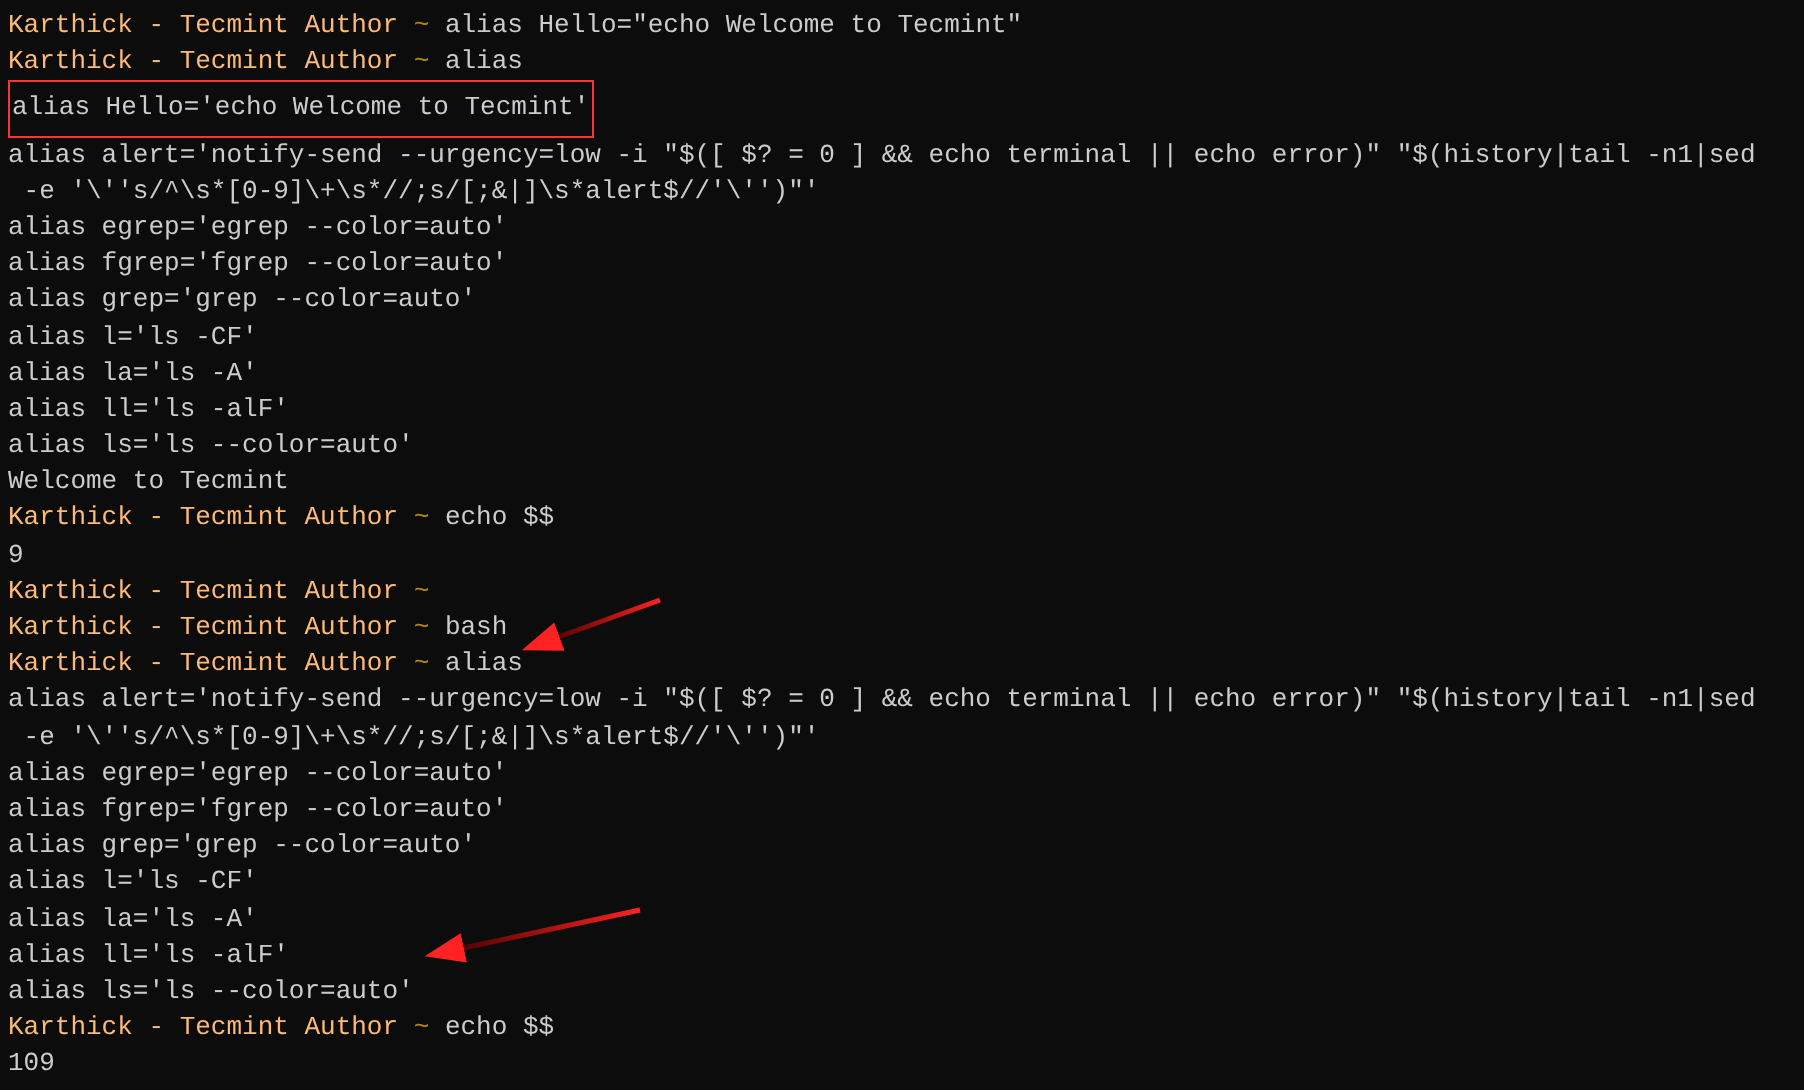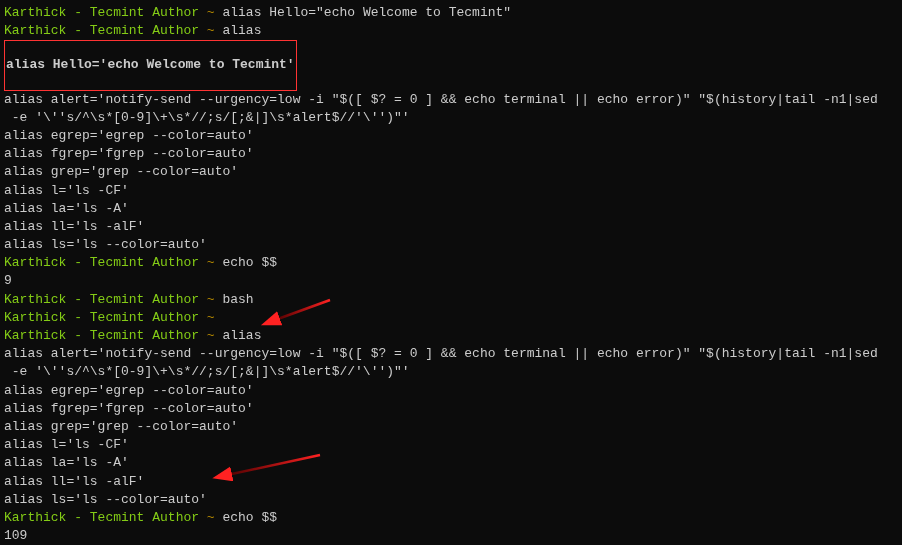--- a/index.html
+++ b/index.html
@@ -9,29 +9,28 @@
     font-size: 13px;
     line-height: 1.4;
     color: #cccccc;
     padding: 4px;
     width: 902px;
     height: 545px;
     overflow: hidden;
     position: relative;
   }
   .line { white-space: pre; }
-  .prompt { color: #84cc16; }
+  .prompt { color: #fdba74; }
   .tilde { color: #b58900; }
   .cmd { color: #cccccc; }
   .output { color: #cccccc; }
   .highlight-box {
     border: 1px solid #ff3333;
     display: inline-block;
-    padding: 15px 1px;
-    font-weight: bold;
+    padding: 4px 1px;
   }
   .arrow {
     position: absolute;
     pointer-events: none;
   }
 </style>
 </head>
 <body>
 
 <div id="terminal">
@@ -40,24 +39,25 @@
     <div class="line"><span class="highlight-box output">alias Hello='echo Welcome to Tecmint'</span></div>
     <div class="line"><span class="output">alias alert='notify-send --urgency=low -i "$([ $? = 0 ] &amp;&amp; echo terminal || echo error)" "$(history|tail -n1|sed</span></div>
     <div class="line"><span class="output"> -e '\''s/^\s*[0-9]\+\s*//;s/[;&amp;|]\s*alert$//'\'')"'</span></div>
     <div class="line"><span class="output">alias egrep='egrep --color=auto'</span></div>
     <div class="line"><span class="output">alias fgrep='fgrep --color=auto'</span></div>
     <div class="line"><span class="output">alias grep='grep --color=auto'</span></div>
     <div class="line"><span class="output">alias l='ls -CF'</span></div>
     <div class="line"><span class="output">alias la='ls -A'</span></div>
     <div class="line"><span class="output">alias ll='ls -alF'</span></div>
     <div class="line"><span class="output">alias ls='ls --color=auto'</span></div>
+    <div class="line"><span class="output">Welcome to Tecmint</span></div>
     <div class="line"><span class="prompt">Karthick - Tecmint Author </span><span class="tilde">~ </span><span class="cmd">echo $$</span></div>
     <div class="line"><span class="output">9</span></div>
+    <div class="line"><span class="prompt">Karthick - Tecmint Author </span><span class="tilde">~ </span><span class="cmd"></span></div>
     <div class="line"><span class="prompt">Karthick - Tecmint Author </span><span class="tilde">~ </span><span class="cmd">bash</span></div>
-    <div class="line"><span class="prompt">Karthick - Tecmint Author </span><span class="tilde">~ </span><span class="cmd"></span></div>
     <div class="line"><span class="prompt">Karthick - Tecmint Author </span><span class="tilde">~ </span><span class="cmd">alias</span></div>
     <div class="line"><span class="output">alias alert='notify-send --urgency=low -i "$([ $? = 0 ] &amp;&amp; echo terminal || echo error)" "$(history|tail -n1|sed</span></div>
     <div class="line"><span class="output"> -e '\''s/^\s*[0-9]\+\s*//;s/[;&amp;|]\s*alert$//'\'')"'</span></div>
     <div class="line"><span class="output">alias egrep='egrep --color=auto'</span></div>
     <div class="line"><span class="output">alias fgrep='fgrep --color=auto'</span></div>
     <div class="line"><span class="output">alias grep='grep --color=auto'</span></div>
     <div class="line"><span class="output">alias l='ls -CF'</span></div>
     <div class="line"><span class="output">alias la='ls -A'</span></div>
     <div class="line"><span class="output">alias ll='ls -alF'</span></div>
     <div class="line"><span class="output">alias ls='ls --color=auto'</span></div>

